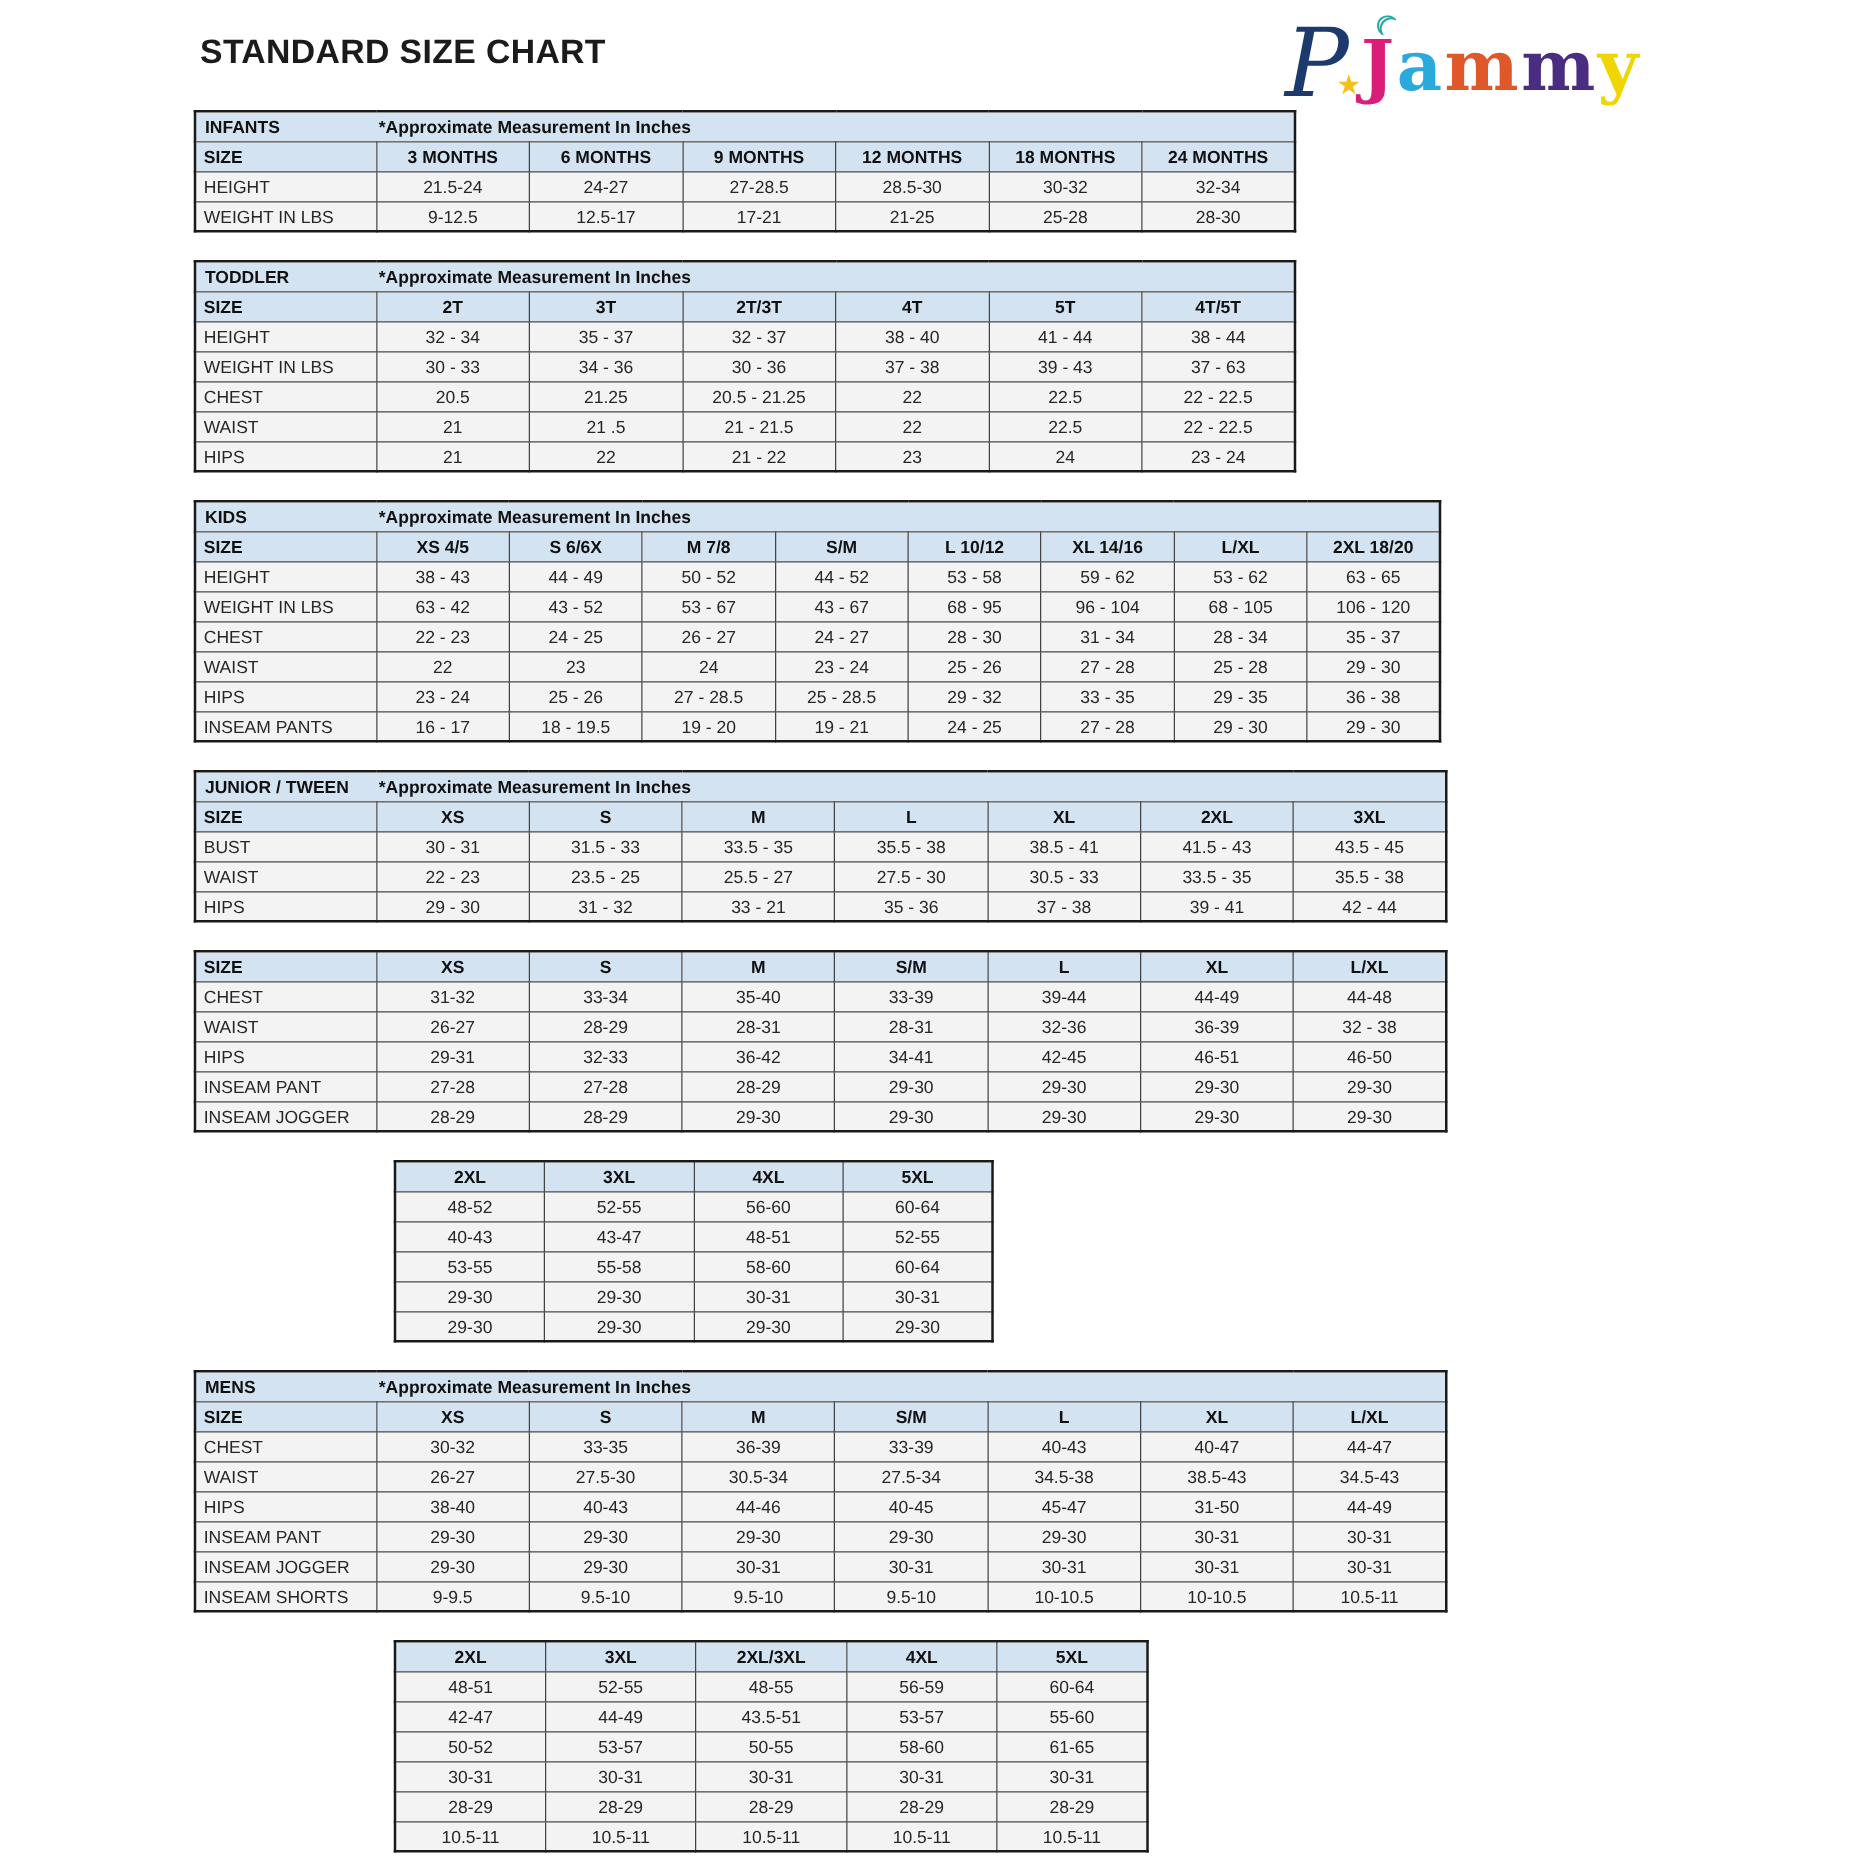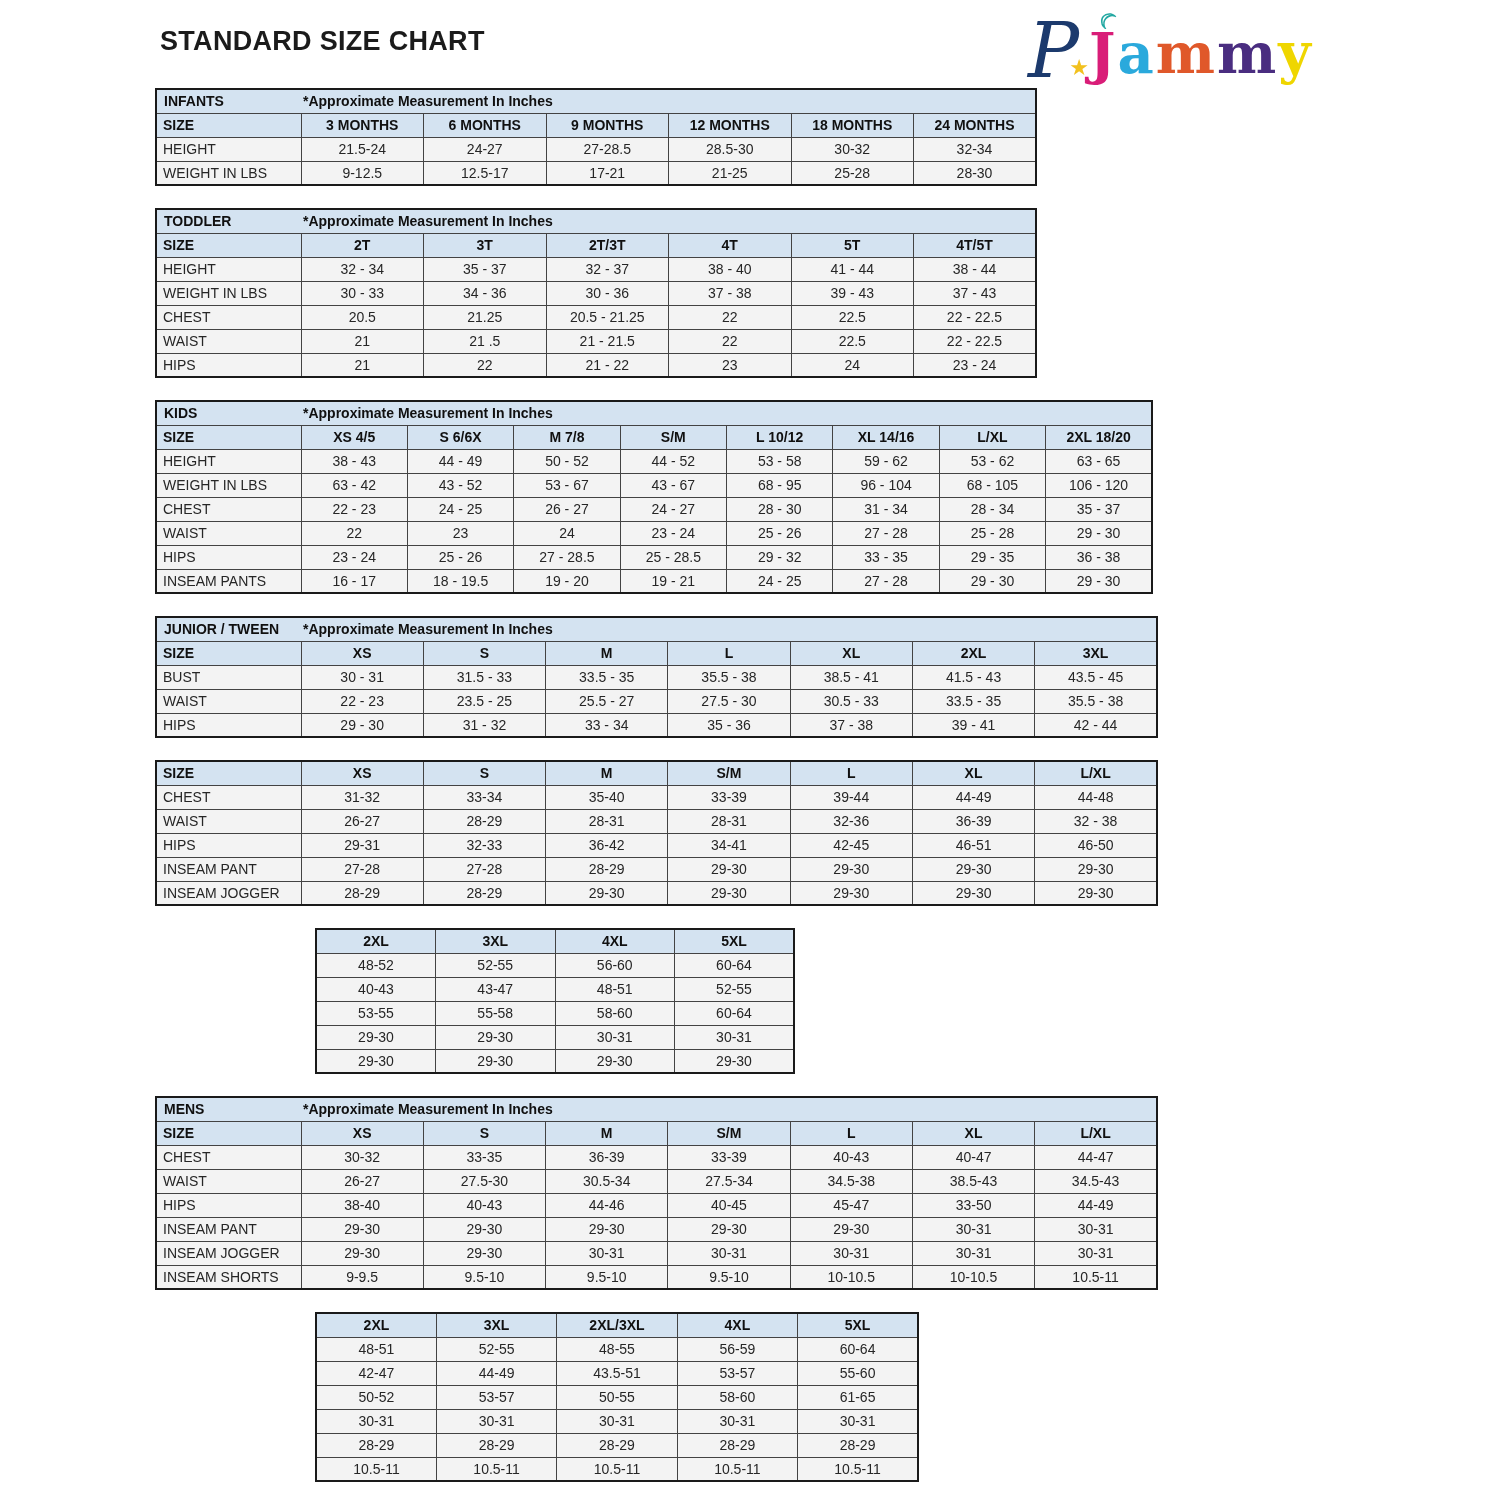--- a/index.html
+++ b/index.html
@@ -144,21 +144,21 @@
           <td>41 - 44</td>
           <td>38 - 44</td>
         </tr>
         <tr class="data-row">
           <td class="label-cell">WEIGHT IN LBS</td>
           <td>30 - 33</td>
           <td>34 - 36</td>
           <td>30 - 36</td>
           <td>37 - 38</td>
           <td>39 - 43</td>
-          <td>37 - 43</td>
+          <td>37 - 63</td>
         </tr>
         <tr class="data-row">
           <td class="label-cell">CHEST</td>
           <td>20.5</td>
           <td>21.25</td>
           <td>20.5 - 21.25</td>
           <td>22</td>
           <td>22.5</td>
           <td>22 - 22.5</td>
         </tr>
@@ -304,21 +304,21 @@
           <td>25.5 - 27</td>
           <td>27.5 - 30</td>
           <td>30.5 - 33</td>
           <td>33.5 - 35</td>
           <td>35.5 - 38</td>
         </tr>
         <tr class="data-row">
           <td class="label-cell">HIPS</td>
           <td>29 - 30</td>
           <td>31 - 32</td>
-          <td>33 - 34</td>
+          <td>33 - 21</td>
           <td>35 - 36</td>
           <td>37 - 38</td>
           <td>39 - 41</td>
           <td>42 - 44</td>
         </tr>
       </tbody>
     </table>
     <table class="size-table t-womens">
       <colgroup>
         <col class="label-col">
@@ -464,21 +464,21 @@
           <td>38.5-43</td>
           <td>34.5-43</td>
         </tr>
         <tr class="data-row">
           <td class="label-cell">HIPS</td>
           <td>38-40</td>
           <td>40-43</td>
           <td>44-46</td>
           <td>40-45</td>
           <td>45-47</td>
-          <td>33-50</td>
+          <td>31-50</td>
           <td>44-49</td>
         </tr>
         <tr class="data-row">
           <td class="label-cell">INSEAM PANT</td>
           <td>29-30</td>
           <td>29-30</td>
           <td>29-30</td>
           <td>29-30</td>
           <td>29-30</td>
           <td>30-31</td>

